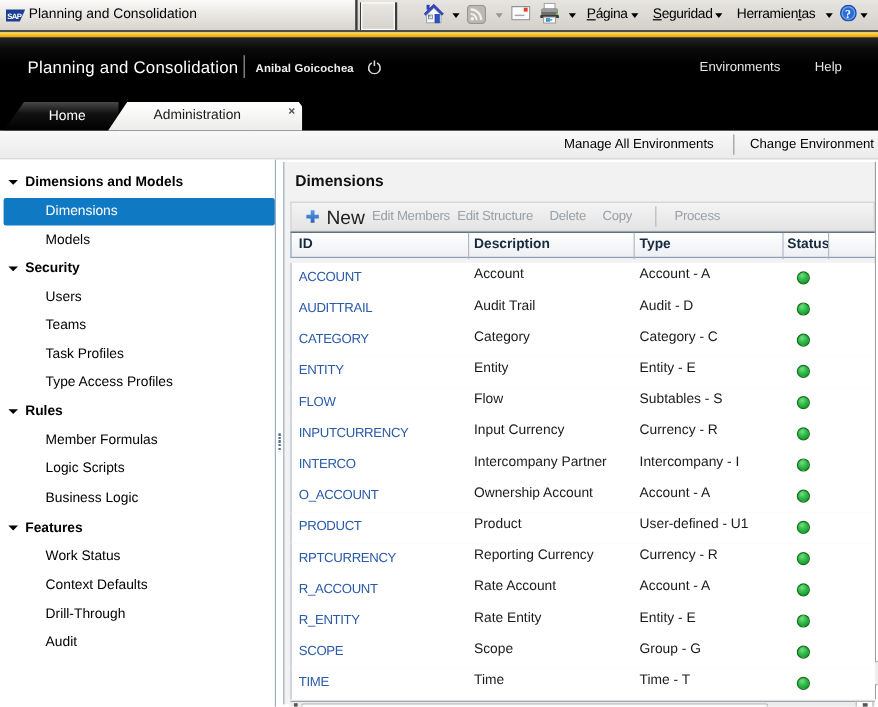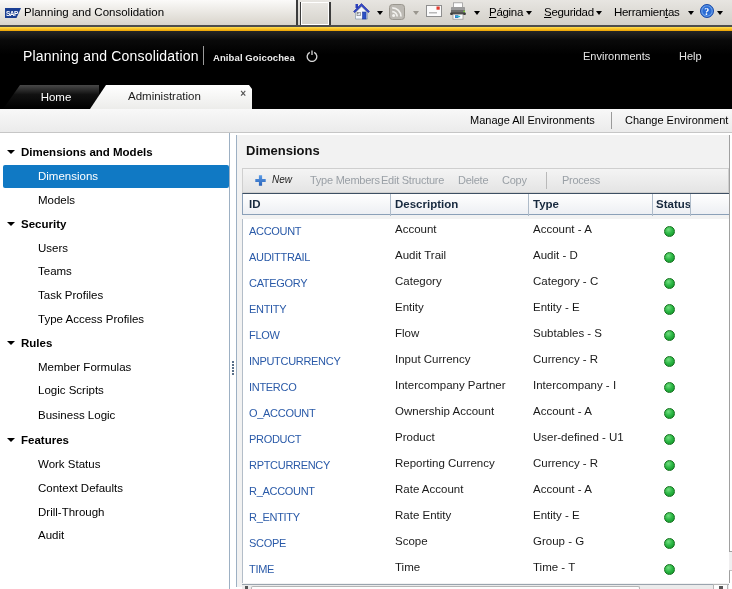--- a/index.html
+++ b/index.html
@@ -250,22 +250,22 @@
 <div class="abs" id="toolbar"></div>
 <svg class="abs" id="tb-plus" width="11" height="11" viewBox="0 0 11 11">
   <defs>
       <linearGradient id="pg" x1="0" y1="0" x2="0" y2="1">
     <stop offset="0" stop-color="#5a9be6"></stop>
         <stop offset="1" stop-color="#2a62b8"></stop>
   </linearGradient>
     </defs>
   <path d="M3.9 0.3 h3.2 v3.6 h3.6 v3.2 h-3.6 v3.6 h-3.2 v-3.6 h-3.6 v-3.2 h3.6 Z" fill="url(#pg)"></path>
 </svg>
-<span class="abs" id="tb-new" style="top:174px;font-size:10px;color:#222;font-style:italic;">New</span>
-<span class="abs tb-dis" id="tb-em" style="top:174px;font-size:11px;">Type Members</span>
+<span class="abs" id="tb-new" style="top:174px;font-size:16px;color:#222;">New</span>
+<span class="abs tb-dis" id="tb-em" style="top:174px;font-size:11px;">Edit Members</span>
 <span class="abs tb-dis" id="tb-es" style="top:174px;font-size:11px;">Edit Structure</span>
 <span class="abs tb-dis" id="tb-del" style="top:174px;font-size:11px;">Delete</span>
 <span class="abs tb-dis" id="tb-cp" style="top:174px;font-size:11px;">Copy</span>
 <div class="abs" id="tb-sep"></div>
 <span class="abs tb-dis" id="tb-pr" style="top:174px;font-size:11px;">Process</span>
 
 <div class="abs" id="thead">
   <span style="left:6px">ID</span>
   <span style="left:152px">Description</span>
   <span style="left:290px">Type</span>

